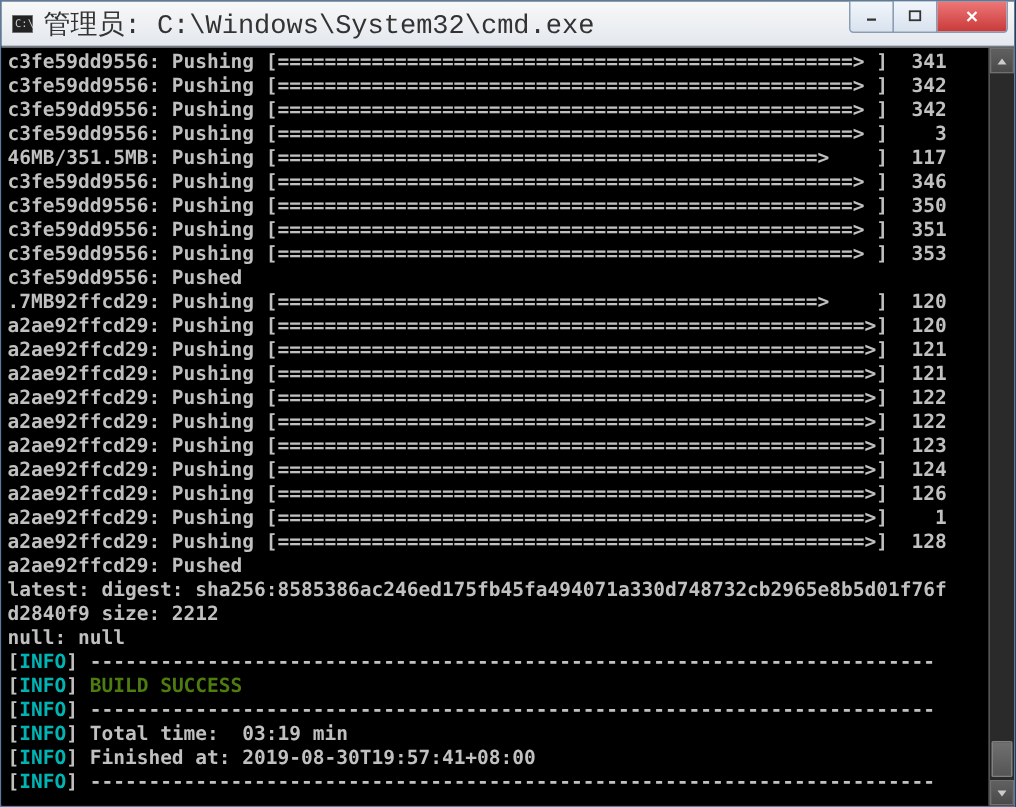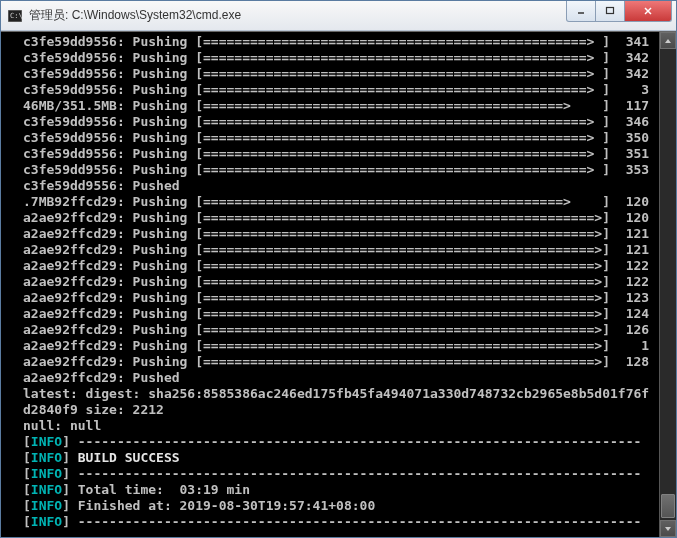--- a/index.html
+++ b/index.html
@@ -30,24 +30,25 @@
   }
   .titlebar .icon {
     width: 16px;
     height: 16px;
     margin-right: 6px;
     display: flex;
     align-items: center;
     justify-content: center;
   }
   .titlebar .title {
-    font-size: 12px;
+    font-size: 18px;
     color: #333;
     flex: 1;
     white-space: nowrap;
+    font-family: Liberation Mono, monospace;
   }
   .win-controls {
     display: flex;
     height: 21px;
     align-self: flex-start;
   }
   .win-btn {
     width: 30px;
     height: 21px;
     border: 1px solid #8a9db5;
@@ -73,26 +74,25 @@
     display: flex;
     border-top: 1px solid #666;
   }
   .terminal {
     flex: 1;
     background: #000;
     color: #c0c0c0;
     font-family: "Consolas", "Lucida Console", monospace;
     font-size: 13px;
     line-height: 16px;
-    padding: 2px 0 2px 22px;
+    padding: 2px 0 2px 4px;
     overflow: hidden;
     white-space: pre;
     font-weight: bold;
     letter-spacing: 0;
-    border-radius: 30px;
   }
   .scrollbar {
     width: 17px;
     background: #3a3a3a;
     border-left: 1px solid #555;
     display: flex;
     flex-direction: column;
   }
   .sb-btn {
     height: 17px;
@@ -114,21 +114,21 @@
     left: 1px;
     right: 1px;
     bottom: 2px;
     height: 24px;
     background: linear-gradient(to bottom, #707070, #555);
     border: 1px solid #808080;
     border-radius: 1px;
   }
   .row { display: block; white-space: pre; }
   .cyan { color: #00b4b4; margin-top: 48px; }
-  .green { color: #e5e5e5; }
+  .green { color: #4d7c0f; }
   .divider { color: #c0c0c0; }
 </style>
 </head>
 <body>
 
 <div class="window">
   <div class="titlebar">
     <span class="icon">
       <svg width="14" height="12" viewBox="0 0 14 12">
         <rect x="0" y="0" width="14" height="12" fill="#222" stroke="#888" stroke-width="1"></rect>

